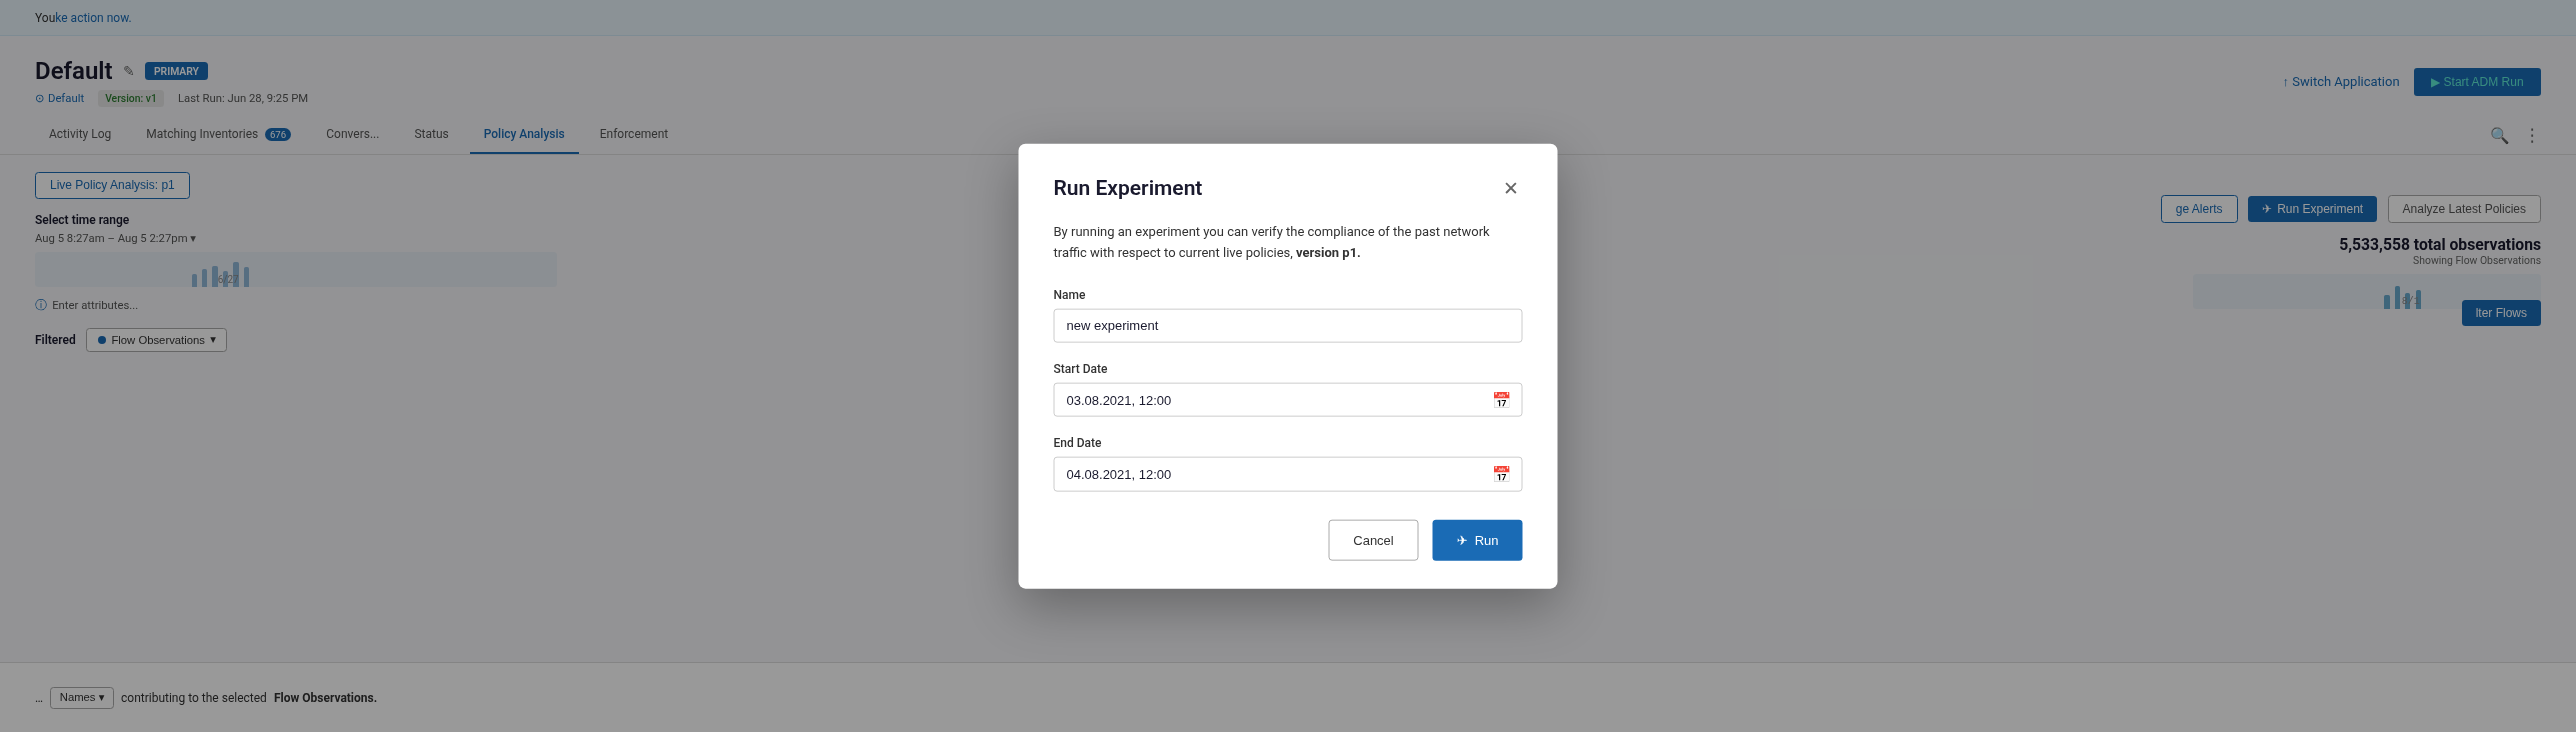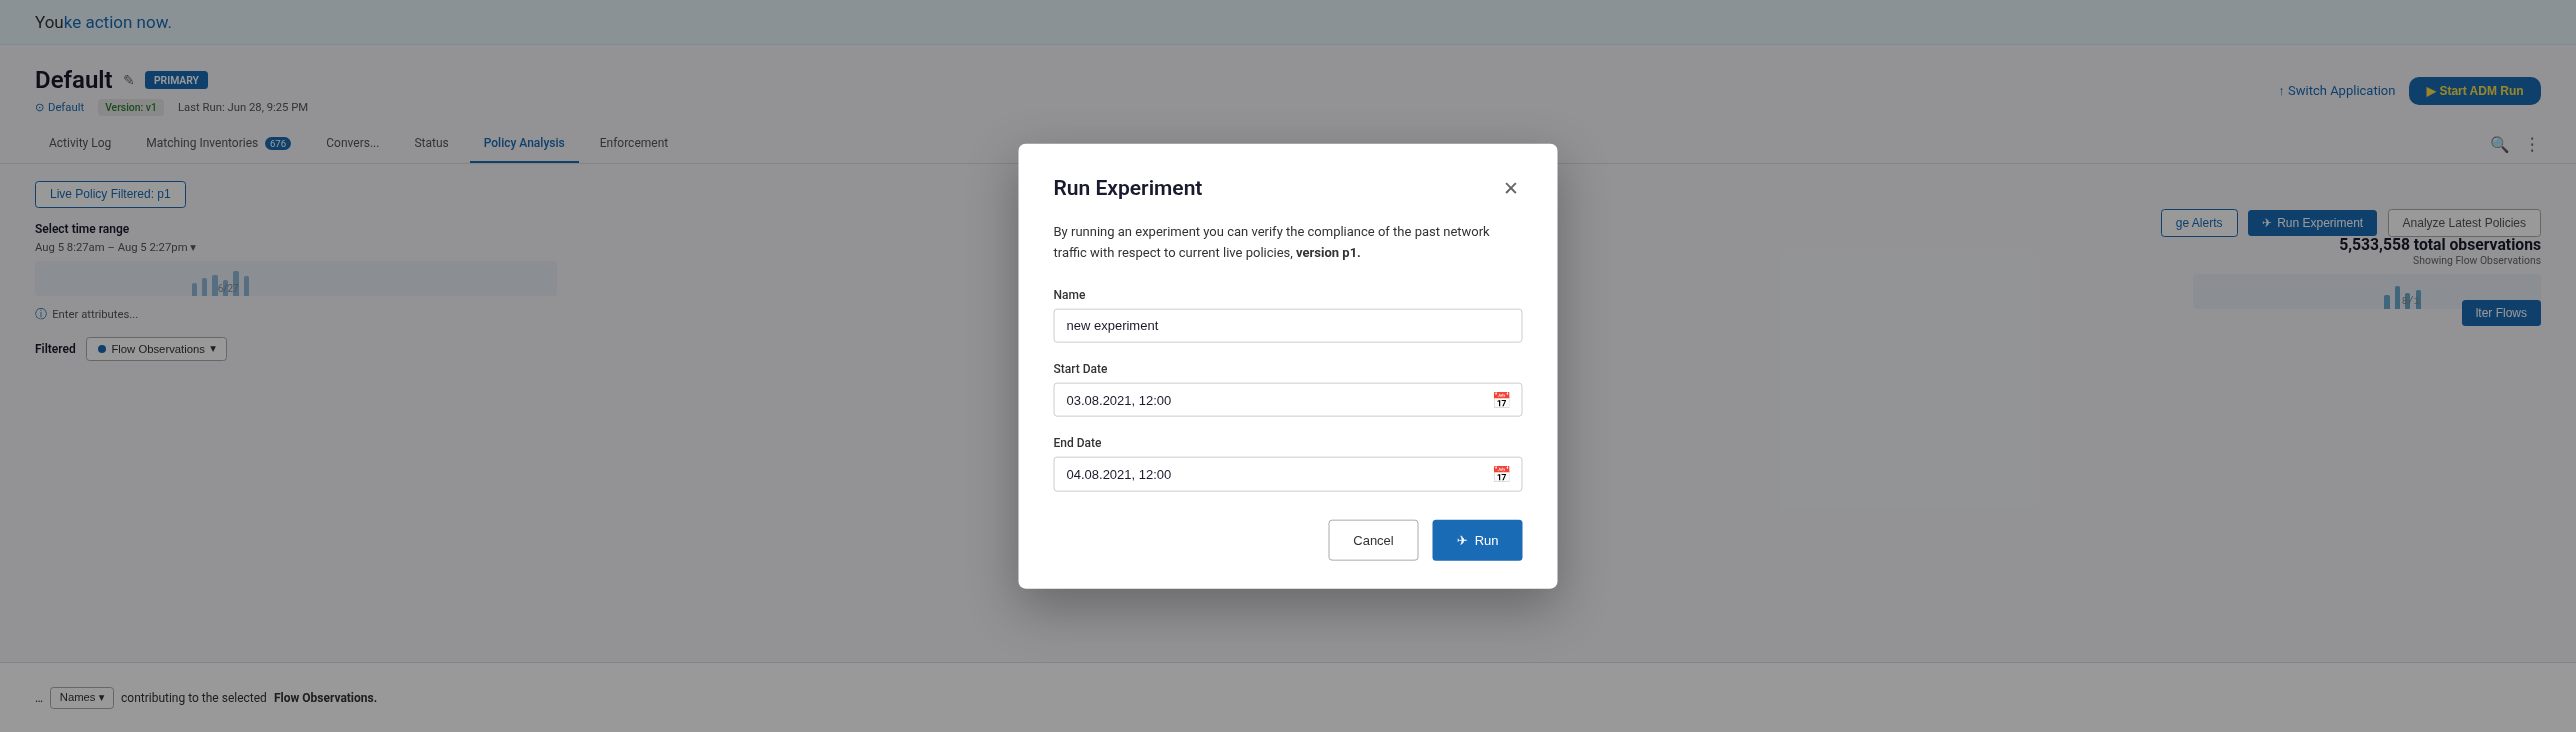--- a/index.html
+++ b/index.html
@@ -15,25 +15,25 @@
 
     
     .bg-page {
       position: absolute;
       inset: 0;
       background: #f5f6f8;
     }
 
     .top-banner {
       background: #e8f4fb;
-      height: 45px;
+      height: 36px;
       display: flex;
       align-items: center;
       padding: 0 35px;
-      font-size: 17px;
+      font-size: 12px;
       color: #333;
       border-bottom: 0.9px solid #d0e8f5;
     }
 
     .page-header {
       padding: 21px 35px 0 35px;
       display: flex;
       align-items: center;
       justify-content: space-between;
       gap: 24px;
@@ -94,26 +94,26 @@
       color: #1a6bb5;
       font-size: 13px;
       cursor: pointer;
       display: flex;
       align-items: center;
       gap: 3.5px;
     }
 
     .start-adm-btn {
       background: #1a6bb5;
-      color: #fde047;
+      color: #5eead4;
       border: none;
       padding: 7px 17.4px;
-      border-radius: 10px;
-      font-size: 12px;
-      font-weight: 700;
+      border-radius: 3px;
+      font-size: 12px;
+      font-weight: 400;
       cursor: pointer;
       display: flex;
       align-items: center;
       gap: 5.2px;
     }
 
     .tabs-row {
       display: flex;
       align-items: center;
       padding: 0 35px;
@@ -209,21 +209,21 @@
       width: 8.7px;
       height: 8.7px;
       border-radius: 50%;
       background: #1a6bb5;
       display: inline-block;
     }
 
     
     .right-actions {
       position: absolute;
-      top: 209px;
+      top: 195px;
       right: 35px;
       display: flex;
       align-items: center;
       gap: 10.4px;
     }
 
     .manage-alerts-btn {
       background: white;
       border: 0.9px solid #1a6bb5;
       color: #1a6bb5;
@@ -536,21 +536,21 @@
     </div>
     <div class="tab">
       <span>Enforcement</span>
     </div>
     <div class="tab-spacer"></div>
     <span style="font-size:15.7px; color:#666; cursor:pointer;">🔍</span>
     <span style="font-size:17.4px; color:#666; cursor:pointer; margin-left:7px;">⋮</span>
   </div>
 
   <div class="content-area">
-    <button class="live-policy-btn">Live Policy Filtered: p1</button>
+    <button class="live-policy-btn">Live Policy Analysis: p1</button>
 
     <div class="time-range-section">
       <div class="time-range-label">Select time range</div>
       <div style="display:flex; align-items:center; gap:10.4px; margin-top:3.5px;">
         <span class="time-range-meta">Aug 5 8:27am – Aug 5 2:27pm ▾</span>
       </div>
     </div>
 
     
     <div style="width:522px; margin-top:7px; position:relative;">

